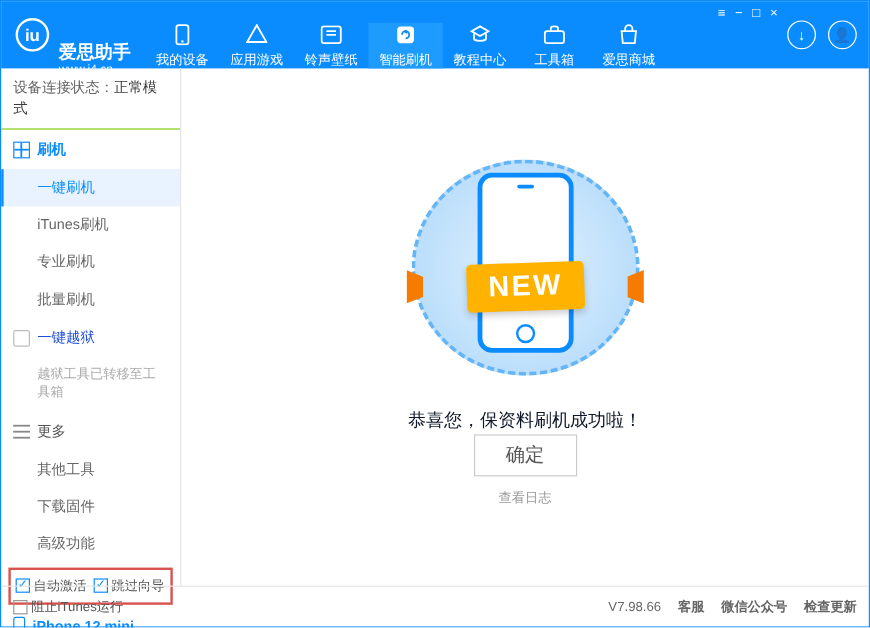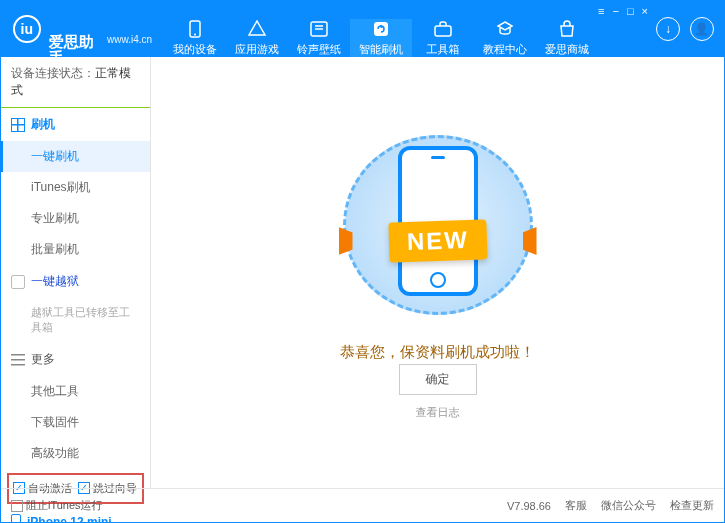--- a/index.html
+++ b/index.html
@@ -3,21 +3,21 @@
 <meta charset="utf-8">
 <style>
   * { box-sizing: border-box; margin: 0; padding: 0; }
   body { font-family: "Microsoft YaHei", Arial, sans-serif; font-size: 12px; background: #fff; }
   .app { width: 725px; height: 523px; border: 1px solid #0a8cff; display: flex; flex-direction: column; }
   
   
   .header { height: 56px; background: #0a8cff; display: flex; align-items: center; color: #fff; }
   .logo-box { display: flex; align-items: center; padding: 0 12px 0 12px; gap: 8px; }
   .logo-circle { width: 28px; height: 28px; border: 2px solid #fff; border-radius: 50%; display: flex; align-items: center; justify-content: center; font-weight: bold; font-size: 14px; }
-  .logo-text { display: flex; flex-direction: row; margin-top: 42px; }
+  .logo-text { display: flex; flex-direction: column; margin-top: 42px; }
   .logo-title { font-size: 15px; font-weight: bold; line-height: 1.1; }
   .logo-url { font-size: 10px; opacity: .9; line-height: 1.1; }
   .nav { display: flex; height: 100%; }
   .nav-item { width: 62px; display: flex; flex-direction: column; align-items: center; justify-content: center; gap: 4px; font-size: 11px; cursor: pointer; margin-top: 18px; }
   .nav-item.active { background: #1e9bff; font-family: Liberation Mono, monospace; }
   .nav-icon { width: 18px; height: 18px; display: flex; align-items: center; justify-content: center; }
   .titlebar { margin-left: auto; display: flex; align-items: flex-start; height: 100%; padding: 4px 8px 0 0; gap: 10px; }
   .tb-icons { display: flex; gap: 8px; font-size: 11px; }
   .tb-icons span { cursor: pointer; }
   .profile-icons { align-self: center; display: flex; gap: 10px; padding-right: 10px; }
@@ -53,29 +53,29 @@
   .illus { width: 210px; height: 200px; position: relative; }
   .ring { position: absolute; inset: 10px; border-radius: 50%; background: radial-gradient(circle,#e3f2fd 0%,#bbdefb 70%,transparent 72%); }
   .ring::after { content: ""; position: absolute; inset: 0; border-radius: 50%; border: 3px dashed #64b5f6; }
   .phone { position: absolute; left: 50%; top: 48%; transform: translate(-50%,-50%); width: 80px; height: 150px; background: #fff; border: 4px solid #0a8cff; border-radius: 12px; }
   .phone::before { content: ""; position: absolute; top: 6px; left: 50%; transform: translateX(-50%); width: 14px; height: 3px; background: #0a8cff; border-radius: 2px; }
   .phone::after { content: ""; position: absolute; bottom: 4px; left: 50%; transform: translateX(-50%); width: 12px; height: 12px; border: 2px solid #0a8cff; border-radius: 50%; }
   .new-banner { position: absolute; left: 50%; top: 58%; transform: translate(-50%,-50%) rotate(-2deg); background: #ffb300; color: #fff; font-weight: 900; font-size: 24px; letter-spacing: 2px; padding: 6px 18px; border-radius: 4px; box-shadow: 0 3px 6px rgba(0,0,0,.2); }
   .ribbon-l,.ribbon-r { position: absolute; top: 58%; width: 14px; height: 28px; background: #f57c00; }
   .ribbon-l { left: 6px; transform: translateY(-50%); clip-path: polygon(0 0,100% 20%,100% 80%,0 100%); }
   .ribbon-r { right: 6px; transform: translateY(-50%); clip-path: polygon(0 20%,100% 0,100% 100%,0 80%); }
-  .success-msg { margin-top: 18px; font-size: 15px; color: #a16207; }
-  .ok-btn { margin-top: 2px; padding: 6px 26px; border: 1px solid #ccc; background: #fff; color: #555; cursor: pointer; font-size: 12px; }
+  .success-msg { margin-top: 18px; font-size: 15px; color: #0f172a; }
+  .ok-btn { margin-top: 2px; padding: 6px 26px; border: 1px solid #ccc; background: #fff; color: #555; cursor: pointer; font-size: 16px; }
   .view-log { margin-top: 10px; color: #999; font-size: 11px; cursor: pointer; }
   
   
   .footer { height: 34px; border-top: 1px solid #e5e5e5; display: flex; align-items: center; padding: 0 10px; font-size: 11px; color: #666; }
   .footer .cb-box { border-color: #999; color: #999; }
   .footer-right { margin-left: auto; display: flex; gap: 14px; align-items: center; }
-  .footer-link { cursor: pointer; }
+  .footer-link { cursor: pointer; font-weight: bold; }
 </style>
 </head>
 <body>
 
 <div class="app">
 
   <div class="header">
     <div class="logo-box">
       <div class="logo-circle">iu</div>
       <div class="logo-text">
@@ -115,35 +115,35 @@
             <svg width="18" height="18" viewBox="0 0 18 18">
               <rect x="2" y="2" width="14" height="14" rx="3" fill="#fff"></rect>
               <path d="M6 9 A3 3 0 1 1 9 12" fill="none" stroke="#0a8cff" stroke-width="1.5"></path>
               <path d="M9 5v2l1.5.5" fill="none" stroke="#0a8cff" stroke-width="1.5"></path>
             </svg>
           </span>
         <span>智能刷机</span>
       </div>
       <div class="nav-item">
         <span class="nav-icon">
+            <svg width="18" height="18" viewBox="0 0 18 18">
+              <polygon points="9,2 16,6 9,10 2,6" fill="none" stroke="#fff" stroke-width="1.5"></polygon>
+              <path d="M4 8v4c0 1 2 2 5 2s5-1 5-2V8" fill="none" stroke="#fff" stroke-width="1.5"></path>
+            </svg>
+          </span>
+        <span>教程中心</span>
+      </div>
+      <div class="nav-item">
+        <span class="nav-icon">
             <svg width="18" height="16" viewBox="0 0 18 16">
               <rect x="1" y="5" width="16" height="10" rx="2" fill="none" stroke="#fff" stroke-width="1.5"></rect>
               <path d="M6 5V3a2 2 0 0 1 2-2h2a2 2 0 0 1 2 2v2" fill="none" stroke="#fff" stroke-width="1.5"></path>
             </svg>
           </span>
         <span>工具箱</span>
-      </div>
-      <div class="nav-item">
-        <span class="nav-icon">
-            <svg width="18" height="18" viewBox="0 0 18 18">
-              <polygon points="9,2 16,6 9,10 2,6" fill="none" stroke="#fff" stroke-width="1.5"></polygon>
-              <path d="M4 8v4c0 1 2 2 5 2s5-1 5-2V8" fill="none" stroke="#fff" stroke-width="1.5"></path>
-            </svg>
-          </span>
-        <span>教程中心</span>
       </div>
       <div class="nav-item">
         <span class="nav-icon">
             <svg width="18" height="18" viewBox="0 0 18 18">
               <path d="M3 6h12l-1 10H4z" fill="none" stroke="#fff" stroke-width="1.5"></path>
               <path d="M6 6V4a3 3 0 0 1 6 0v2" fill="none" stroke="#fff" stroke-width="1.5"></path>
             </svg>
           </span>
         <span>爱思商城</span>
       </div>

